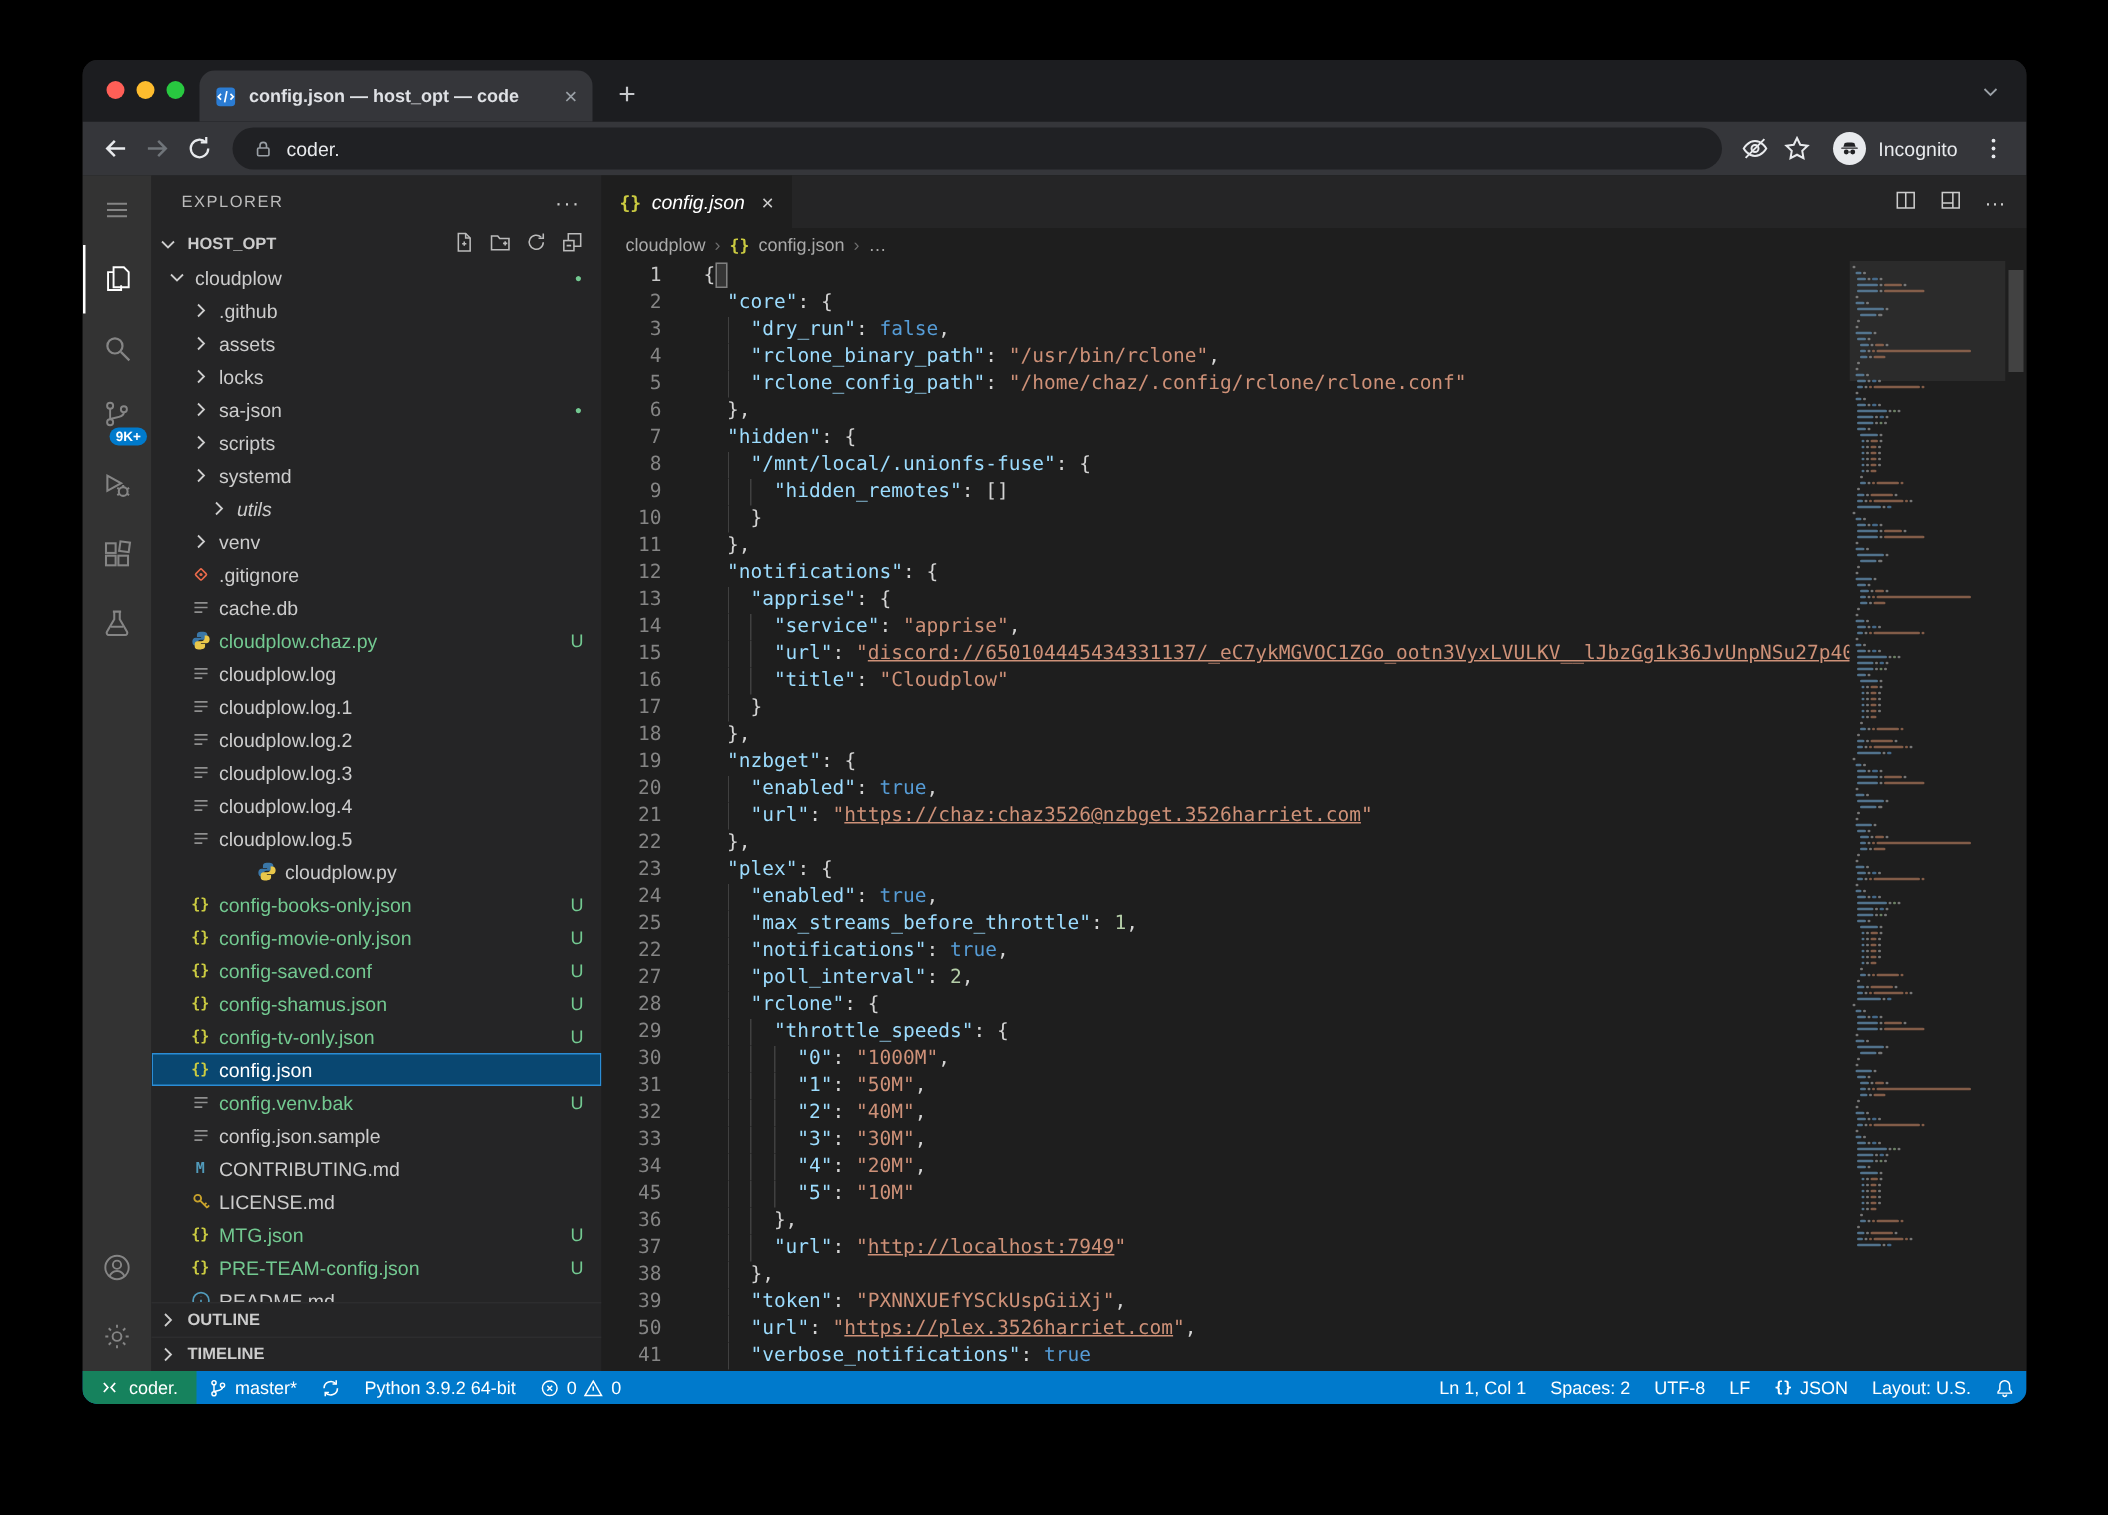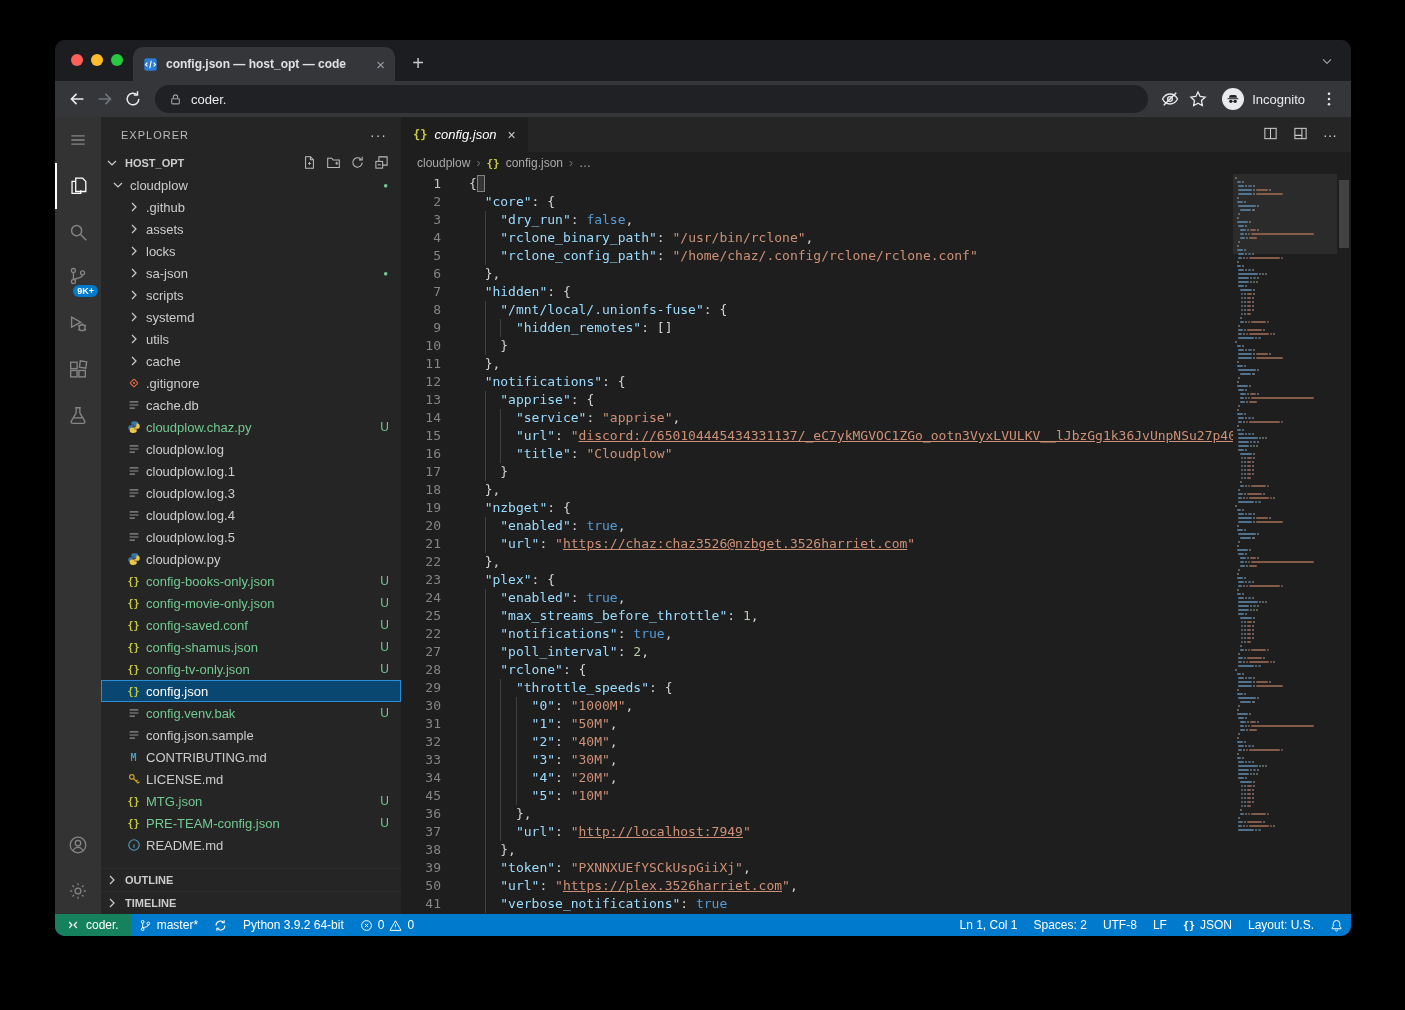--- a/index.html
+++ b/index.html
@@ -327,35 +327,35 @@
                 <span class="tlabel">scripts</span>
               </div>
               <div class="trow" style="padding-left: 24px;">
                 <span class="ticon">
                   <svg width="16" height="16" viewBox="0 0 16 16" fill="none" stroke="currentColor" stroke-width="1.2">
                     <path d="M6 4l4 4-4 4"></path>
                   </svg>
                 </span>
                 <span class="tlabel">systemd</span>
               </div>
-              <div class="trow" style="padding-left: 24px;">
+              <div class="trow" style="padding-left: 36px; font-style: italic;">
                 <span class="ticon">
                   <svg width="16" height="16" viewBox="0 0 16 16" fill="none" stroke="currentColor" stroke-width="1.2">
                     <path d="M6 4l4 4-4 4"></path>
                   </svg>
                 </span>
                 <span class="tlabel">utils</span>
               </div>
               <div class="trow" style="padding-left: 24px;">
                 <span class="ticon">
                   <svg width="16" height="16" viewBox="0 0 16 16" fill="none" stroke="currentColor" stroke-width="1.2">
                     <path d="M6 4l4 4-4 4"></path>
                   </svg>
                 </span>
-                <span class="tlabel">cache</span>
+                <span class="tlabel">venv</span>
               </div>
               <div class="trow" style="padding-left: 24px;">
                 <span class="ticon">
                   <svg width="14" height="14" viewBox="0 0 16 16">
                     <rect x="4.8" y="4.8" width="6.4" height="6.4" rx="1" transform="rotate(45 8 8)" fill="none" stroke="#e8694a" stroke-width="1.3"></rect>
                     <circle cx="8" cy="8" r="1.2" fill="#e8694a"></circle>
                   </svg>
                 </span>
                 <span class="tlabel">.gitignore</span>
               </div>
@@ -392,39 +392,47 @@
                   </svg>
                 </span>
                 <span class="tlabel">cloudplow.log.1</span>
               </div>
               <div class="trow" style="padding-left: 24px;">
                 <span class="ticon">
                   <svg width="14" height="14" viewBox="0 0 16 16" fill="none" stroke="#8f8f8f" stroke-width="1.3">
                     <path d="M3 4.5h10M3 8h10M3 11.5h6"></path>
                   </svg>
                 </span>
-                <span class="tlabel">cloudplow.log.3</span>
+                <span class="tlabel">cloudplow.log.2</span>
               </div>
               <div class="trow" style="padding-left: 24px;">
                 <span class="ticon">
                   <svg width="14" height="14" viewBox="0 0 16 16" fill="none" stroke="#8f8f8f" stroke-width="1.3">
                     <path d="M3 4.5h10M3 8h10M3 11.5h6"></path>
                   </svg>
                 </span>
-                <span class="tlabel">cloudplow.log.4</span>
+                <span class="tlabel">cloudplow.log.3</span>
               </div>
               <div class="trow" style="padding-left: 24px;">
                 <span class="ticon">
                   <svg width="14" height="14" viewBox="0 0 16 16" fill="none" stroke="#8f8f8f" stroke-width="1.3">
                     <path d="M3 4.5h10M3 8h10M3 11.5h6"></path>
                   </svg>
                 </span>
+                <span class="tlabel">cloudplow.log.4</span>
+              </div>
+              <div class="trow" style="padding-left: 24px;">
+                <span class="ticon">
+                  <svg width="14" height="14" viewBox="0 0 16 16" fill="none" stroke="#8f8f8f" stroke-width="1.3">
+                    <path d="M3 4.5h10M3 8h10M3 11.5h6"></path>
+                  </svg>
+                </span>
                 <span class="tlabel">cloudplow.log.5</span>
               </div>
-              <div class="trow" style="padding-left: 24px;">
+              <div class="trow" style="padding-left: 24px; margin-left: 44px;">
                 <span class="ticon">
                   <svg width="14" height="14" viewBox="0 0 16 16">
                     <path d="M7.9 1.3c-1.9 0-3 .9-3 2.1v1.9h3.2v.6H3.9c-1.4 0-2.5 1.1-2.5 3s1.1 3 2.4 3h1.4v-2c0-1.3 1.1-2.4 2.5-2.4h3c1.2 0 2.1-.9 2.1-2.1V3.4c0-1.2-1.2-2.1-3-2.1H7.9z" fill="#3a77a8"></path>
                     <path d="M8.1 14.7c1.9 0 3-.9 3-2.1v-1.9H7.9v-.6h4.2c1.4 0 2.5-1.1 2.5-3s-1.1-3-2.4-3h-1.4v2c0 1.3-1.1 2.4-2.5 2.4h-3c-1.2 0-2.1.9-2.1 2.1v2.1c0 1.2 1.2 2.1 3 2.1h1.9z" fill="#e9c74a"></path>
                   </svg>
                 </span>
                 <span class="tlabel">cloudplow.py</span>
               </div>
               <div class="trow green" style="padding-left: 24px;">
                 <span class="ticon">

